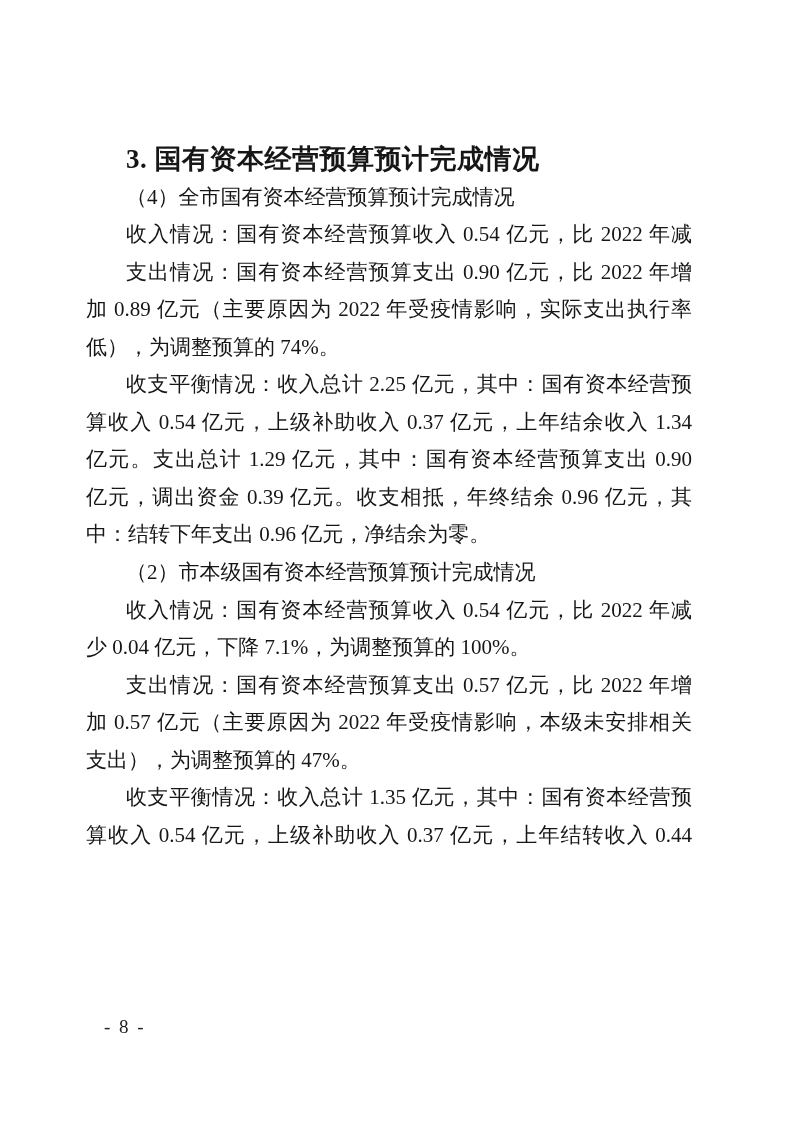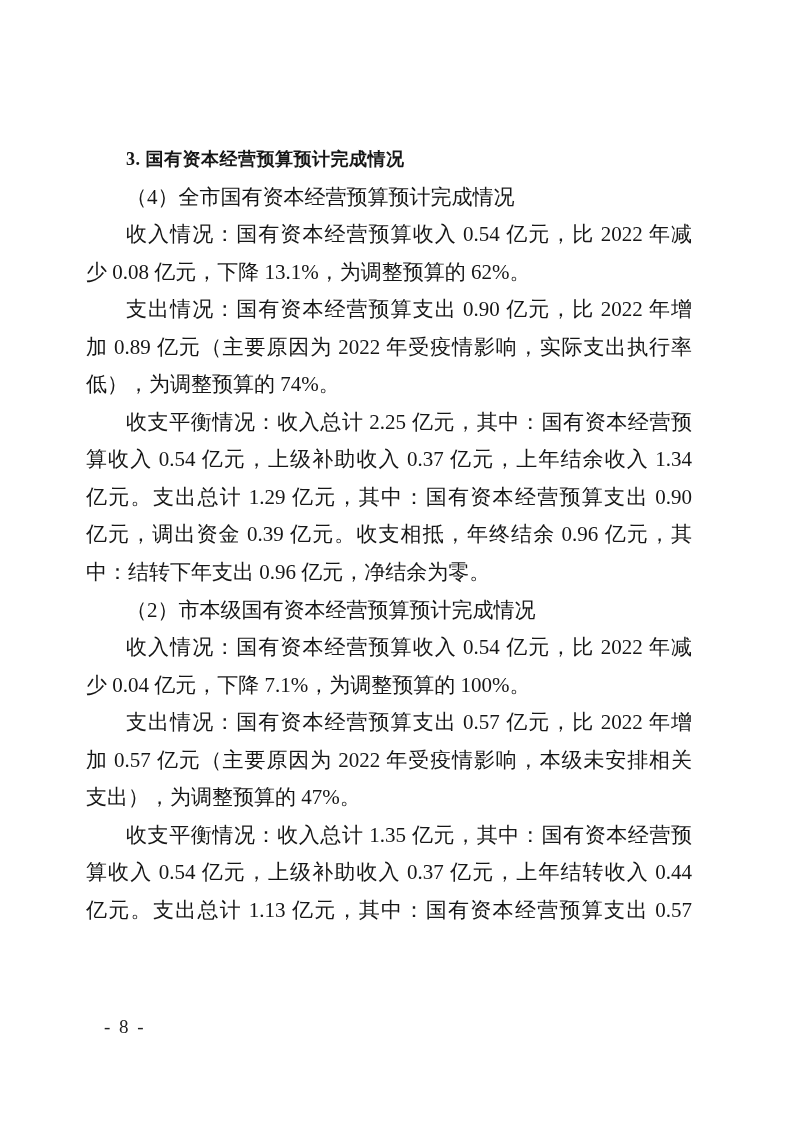--- a/index.html
+++ b/index.html
@@ -32,21 +32,21 @@
     white-space: normal;
     text-align: justify;
     text-align-last: justify;
     word-break: keep-all;
     overflow: hidden;
   }
   .line.indent {
     text-indent: 40px;
   }
   .line.heading {
-    font-size: 18px;
+    font-size: 27px;
     font-weight: 700;
     letter-spacing: 0.5px;
   }
   .footer {
     position: absolute;
     left: 104px;
     top: 1014px;
     height: 26px;
     line-height: 26px;
     font-size: 19px;
@@ -59,21 +59,20 @@
 
 <div class="page">
 
   <div class="content">
 
     <div class="line heading indent">3. 国有资本经营预算预计完成情况</div>
 
     <div class="line indent">（4）全市国有资本经营预算预计完成情况</div>
 
     <div class="line indent fill">收入情况：国有资本经营预算收入 0.54 亿元，比 2022 年减</div>
-    <div class="line">少 0.08 亿元，下降 13.1%，为调整预算的 62%。</div>
 
     <div class="line indent fill">支出情况：国有资本经营预算支出 0.90 亿元，比 2022 年增</div>
     <div class="line fill">加 0.89 亿元（主要原因为 2022 年受疫情影响，实际支出执行率</div>
     <div class="line">低），为调整预算的 74%。</div>
 
     <div class="line indent fill">收支平衡情况：收入总计 2.25 亿元，其中：国有资本经营预</div>
     <div class="line fill">算收入 0.54 亿元，上级补助收入 0.37 亿元，上年结余收入 1.34</div>
     <div class="line fill">亿元。支出总计 1.29 亿元，其中：国有资本经营预算支出 0.90</div>
     <div class="line fill">亿元，调出资金 0.39 亿元。收支相抵，年终结余 0.96 亿元，其</div>
     <div class="line">中：结转下年支出 0.96 亿元，净结余为零。</div>
@@ -82,21 +81,20 @@
 
     <div class="line indent fill">收入情况：国有资本经营预算收入 0.54 亿元，比 2022 年减</div>
     <div class="line">少 0.04 亿元，下降 7.1%，为调整预算的 100%。</div>
 
     <div class="line indent fill">支出情况：国有资本经营预算支出 0.57 亿元，比 2022 年增</div>
     <div class="line fill">加 0.57 亿元（主要原因为 2022 年受疫情影响，本级未安排相关</div>
     <div class="line">支出），为调整预算的 47%。</div>
 
     <div class="line indent fill">收支平衡情况：收入总计 1.35 亿元，其中：国有资本经营预</div>
     <div class="line fill">算收入 0.54 亿元，上级补助收入 0.37 亿元，上年结转收入 0.44</div>
-    <div class="line fill">亿元。支出总计 1.13 亿元，其中：国有资本经营预算支出 0.57</div>
 
   </div>
 
   <div class="footer">
     <span>- 8 -</span>
   </div>
 
 </div>
 
 </body></html>

